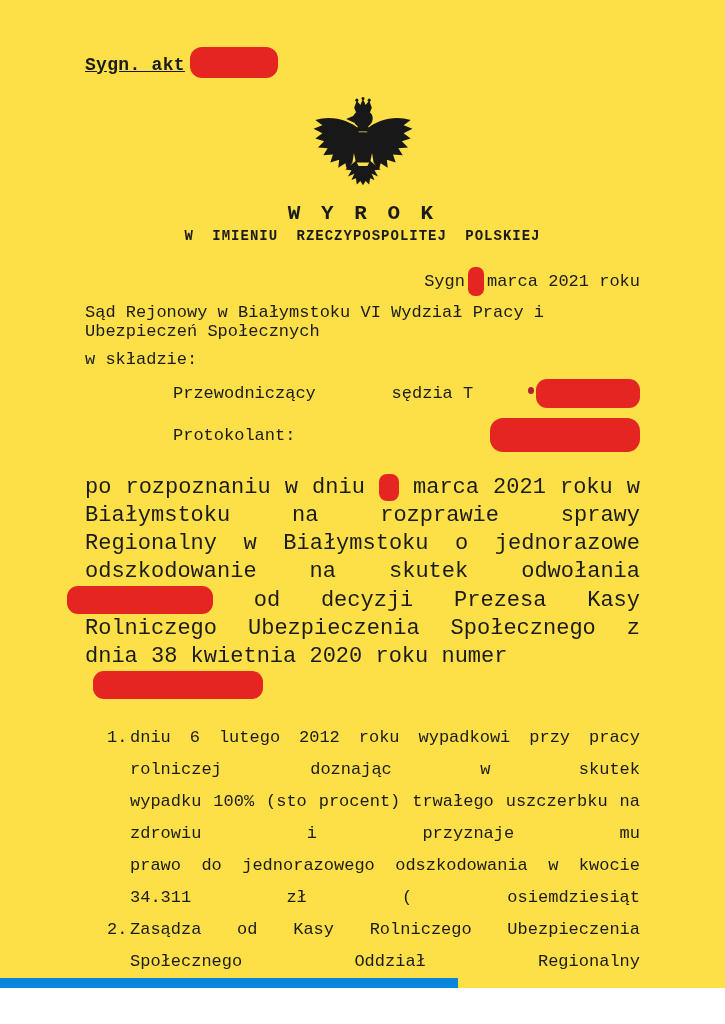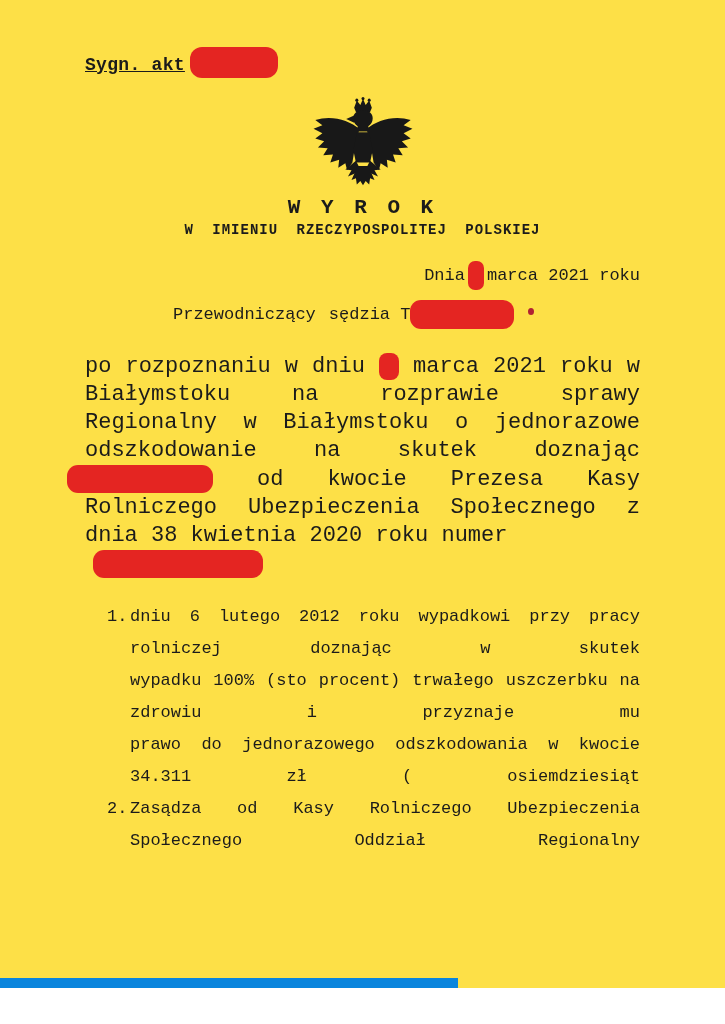--- a/index.html
+++ b/index.html
@@ -24,35 +24,35 @@
   .rx-party2 {width:146px;height:28px;border-radius:11px;margin-left:-18px;}
   .rx-number {width:170px;height:28px;border-radius:11px;margin-left:8px;}
   .rx-ins1   {width:113px;height:26px;border-radius:10px;}
 
   
   .sygn-row{display:flex;align-items:center;height:33px;}
   .sygn-label{font-weight:bold;font-size:18px;text-decoration:underline;letter-spacing:.3px;}
   .emblem-wrap{text-align:center;margin-top:16px;line-height:0;}
   .title{
     text-align:center;font-weight:bold;font-size:21px;
-    letter-spacing:4px;
+    letter-spacing:4px;margin-top:6px;
   }
   .subtitle{
     text-align:center;font-weight:bold;font-size:14px;
     letter-spacing:1px;word-spacing:9px;margin-top:3px;
   }
 
   
   .date-row{
     display:flex;justify-content:flex-end;align-items:center;
     margin-top:22px;font-size:17px;height:30px;
   }
   .court-line{font-size:17px;margin-top:7px;}
   .skladzie{font-size:17px;margin-top:9px;}
-  .panel-row{position:relative;display:flex;align-items:center;font-size:17px;margin-top:8px;min-height:33px;}
+  .panel-row{position:relative;display:flex;align-items:center;font-size:17px;margin-top:8px;min-height:33px;justify-content:space-between;}
   .panel-indent{margin-left:88px;}
   .judge-gap{margin-left:13px;}
   .red-dot{position:absolute;left:443px;top:10px;width:6px;height:7px;border-radius:50%;background:#b02233;}
 
   
   .hearing{margin-top:22px;font-size:22px;line-height:28px;}
   .line{display:block;}
   .jline{text-align:justify;text-align-last:justify;}
 
   
@@ -93,37 +93,43 @@
           <path d="M68 72 l12 10 -7 1 4 7 -9 -4 -3 -8 z"></path>
           <path d="M54 78 l-7 16 5 -2 1 7 4 -4 3 5 3 -5 4 4 1 -7 5 2 -7 -16 z"></path>
         </g>
       </svg>
     </div>
 
     <div class="title">W Y R O K</div>
     <div class="subtitle">W IMIENIU RZECZYPOSPOLITEJ POLSKIEJ</div>
 
     <div class="date-row">
-      <span>Dnia</span>
+      <span>Sygn</span>
       <span class="redact rx-date"></span>
       <span>marca 2021 roku</span>
     </div>
 
+    <div class="court-line">Sąd Rejonowy w Białymstoku VI Wydział Pracy i Ubezpieczeń Społecznych</div>
+    <div class="skladzie">w składzie:</div>
 
     <div class="panel-row">
       <span class="panel-indent">Przewodniczący</span>
       <span class="judge-gap">sędzia T</span>
         <span class="redact rx-judge"></span>
       <span class="red-dot"></span>
     </div>
+    <div class="panel-row">
+      <span class="panel-indent">Protokolant:</span>
+      <span class="redact rx-clerk"></span>
+    </div>
 
     <div class="hearing">
       <span class="line jline"><span>po rozpoznaniu w dniu</span> <span class="redact rx-day"></span> <span>marca 2021 roku w Białymstoku na rozprawie sprawy</span></span>
-      <span class="line jline">Regionalny w Białymstoku o jednorazowe odszkodowanie na skutek doznając</span>
-      <span class="line jline"><span class="redact rx-party2"></span> <span>od kwocie Prezesa Kasy Rolniczego Ubezpieczenia Społecznego z</span></span>
+      <span class="line jline">Regionalny w Białymstoku o jednorazowe odszkodowanie na skutek odwołania</span>
+      <span class="line jline"><span class="redact rx-party2"></span> <span>od decyzji Prezesa Kasy Rolniczego Ubezpieczenia Społecznego z</span></span>
       <span class="line"><span>dnia 38 kwietnia 2020 roku  numer</span><span class="redact rx-number"></span></span>
     </div>
 
     <div class="rulings">
 
       <div class="ruling">
         <div class="ruling-num">1.</div>
         <div class="ruling-body">
           <span class="line jline">dniu 6 lutego 2012 roku wypadkowi przy pracy rolniczej doznając w skutek</span>
           <span class="line jline">wypadku 100% (sto procent) trwałego uszczerbku na zdrowiu i przyznaje mu</span>

